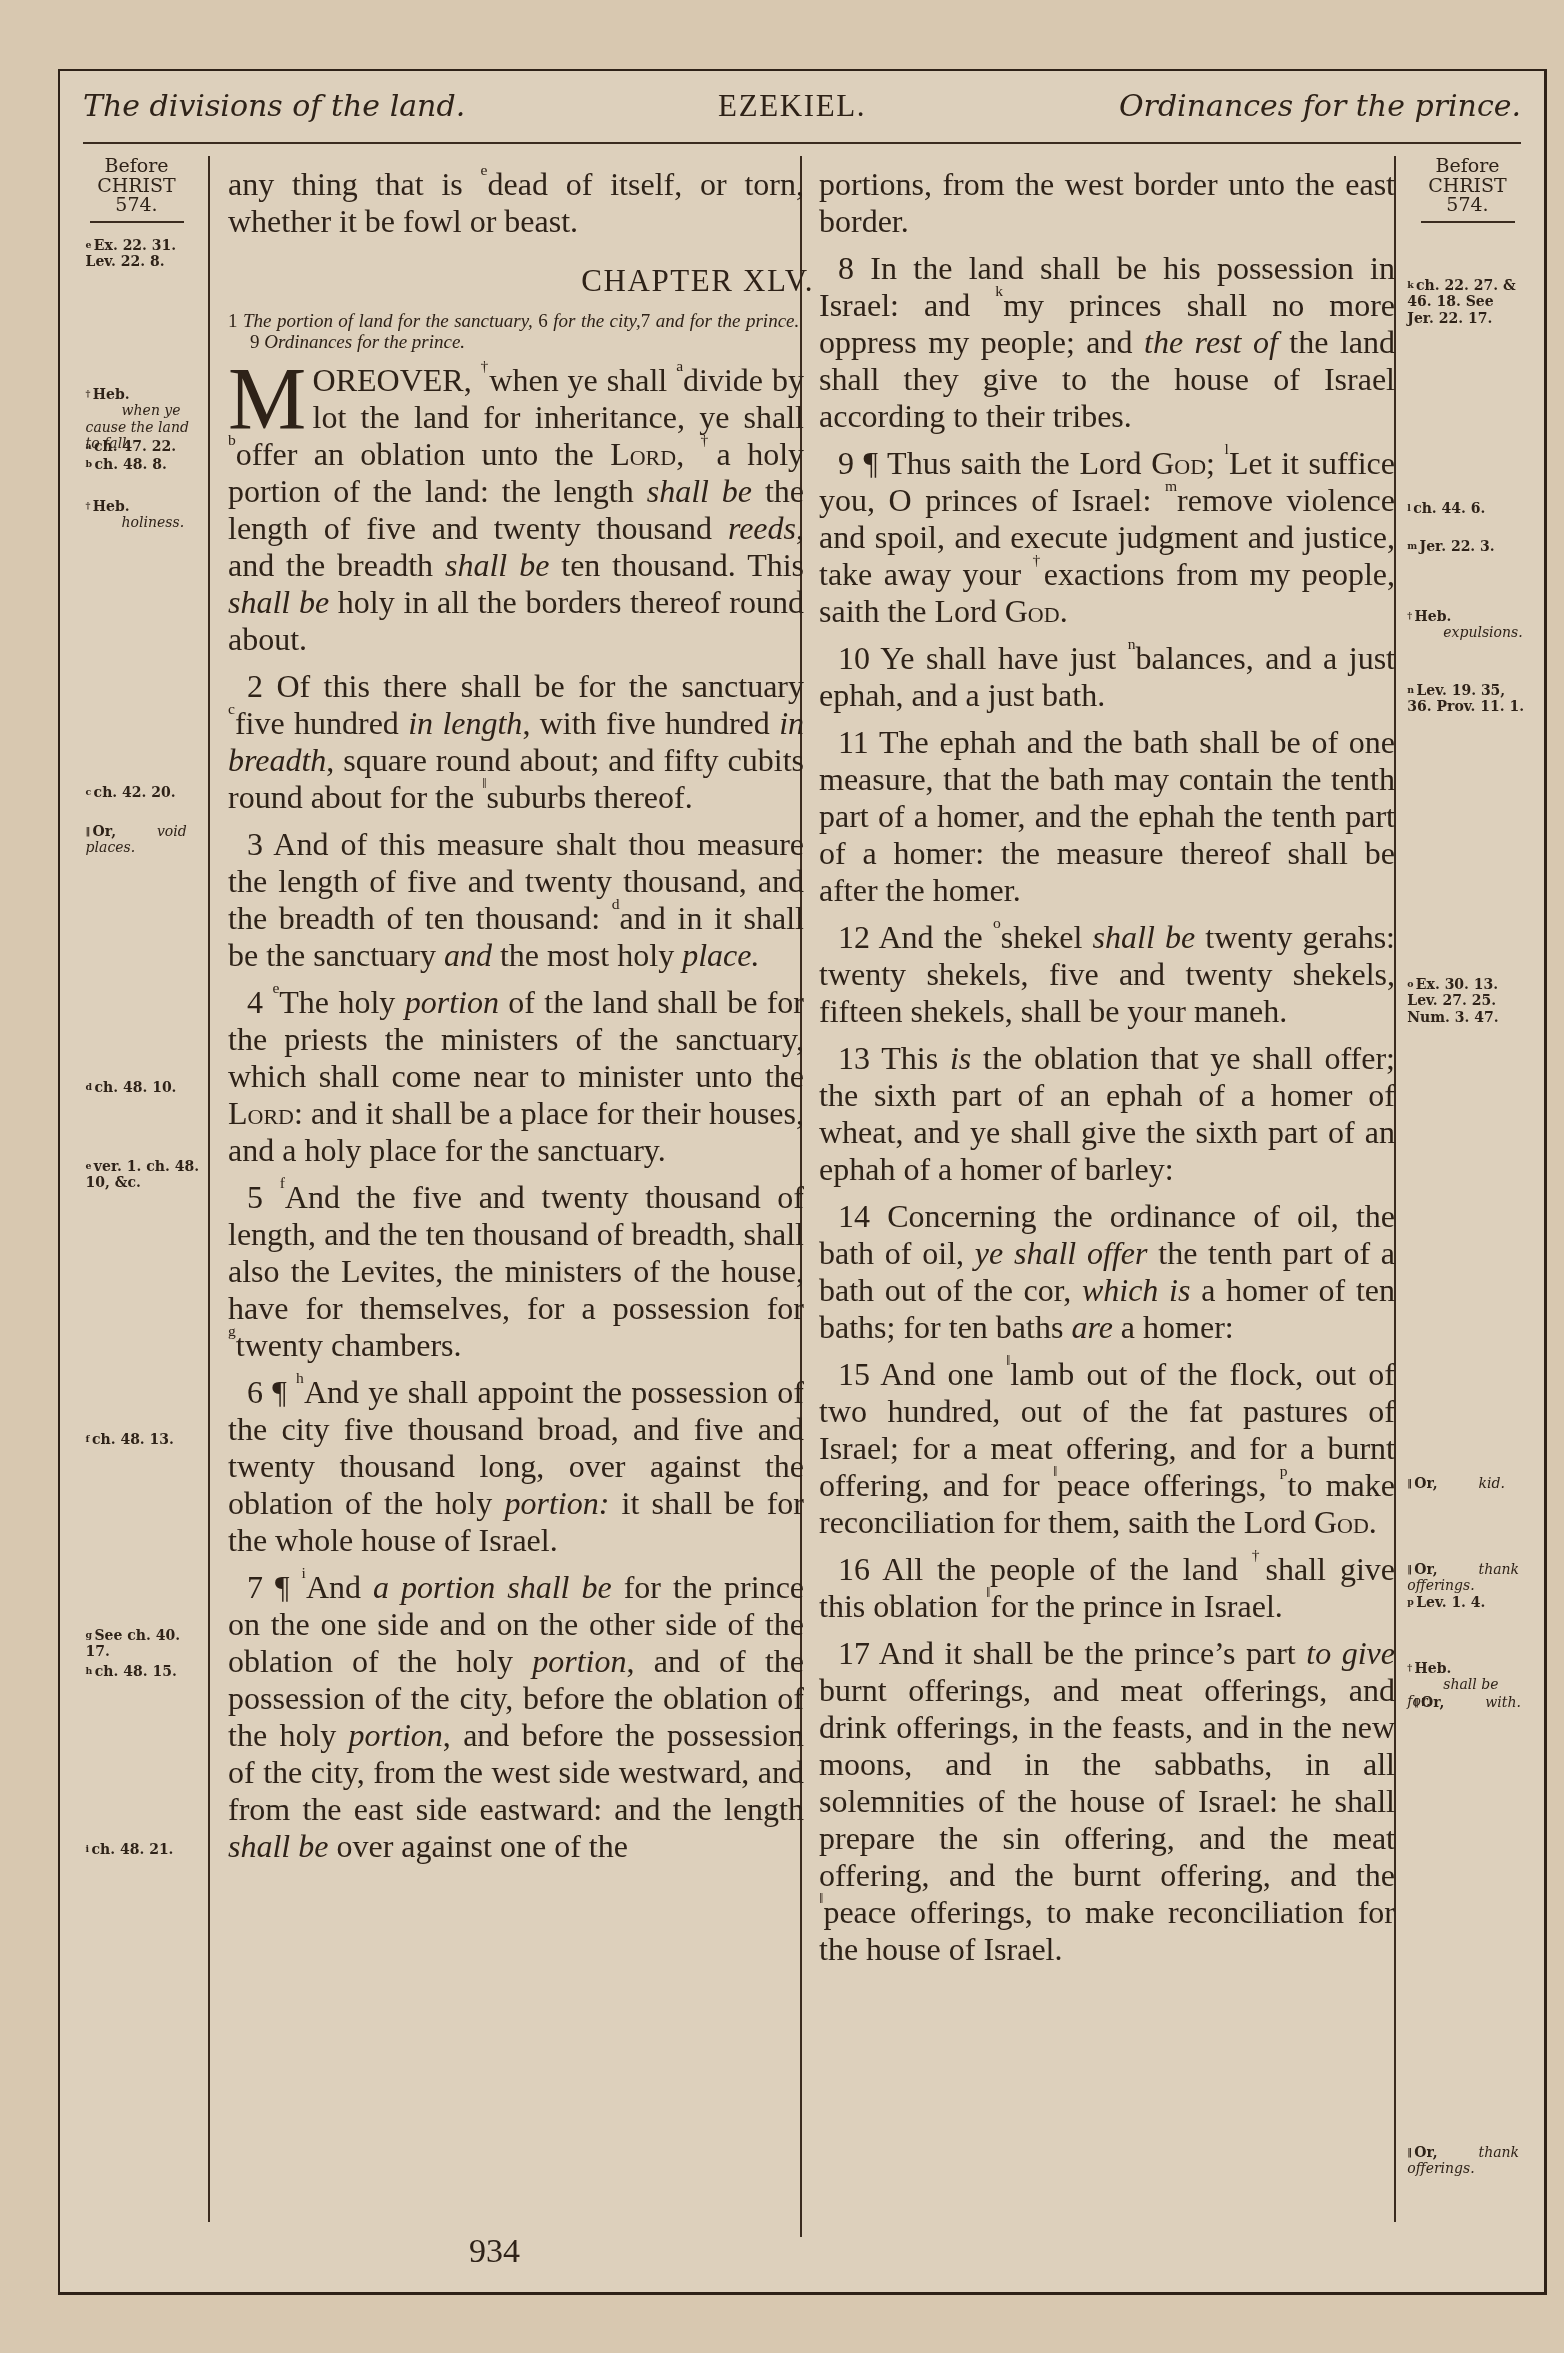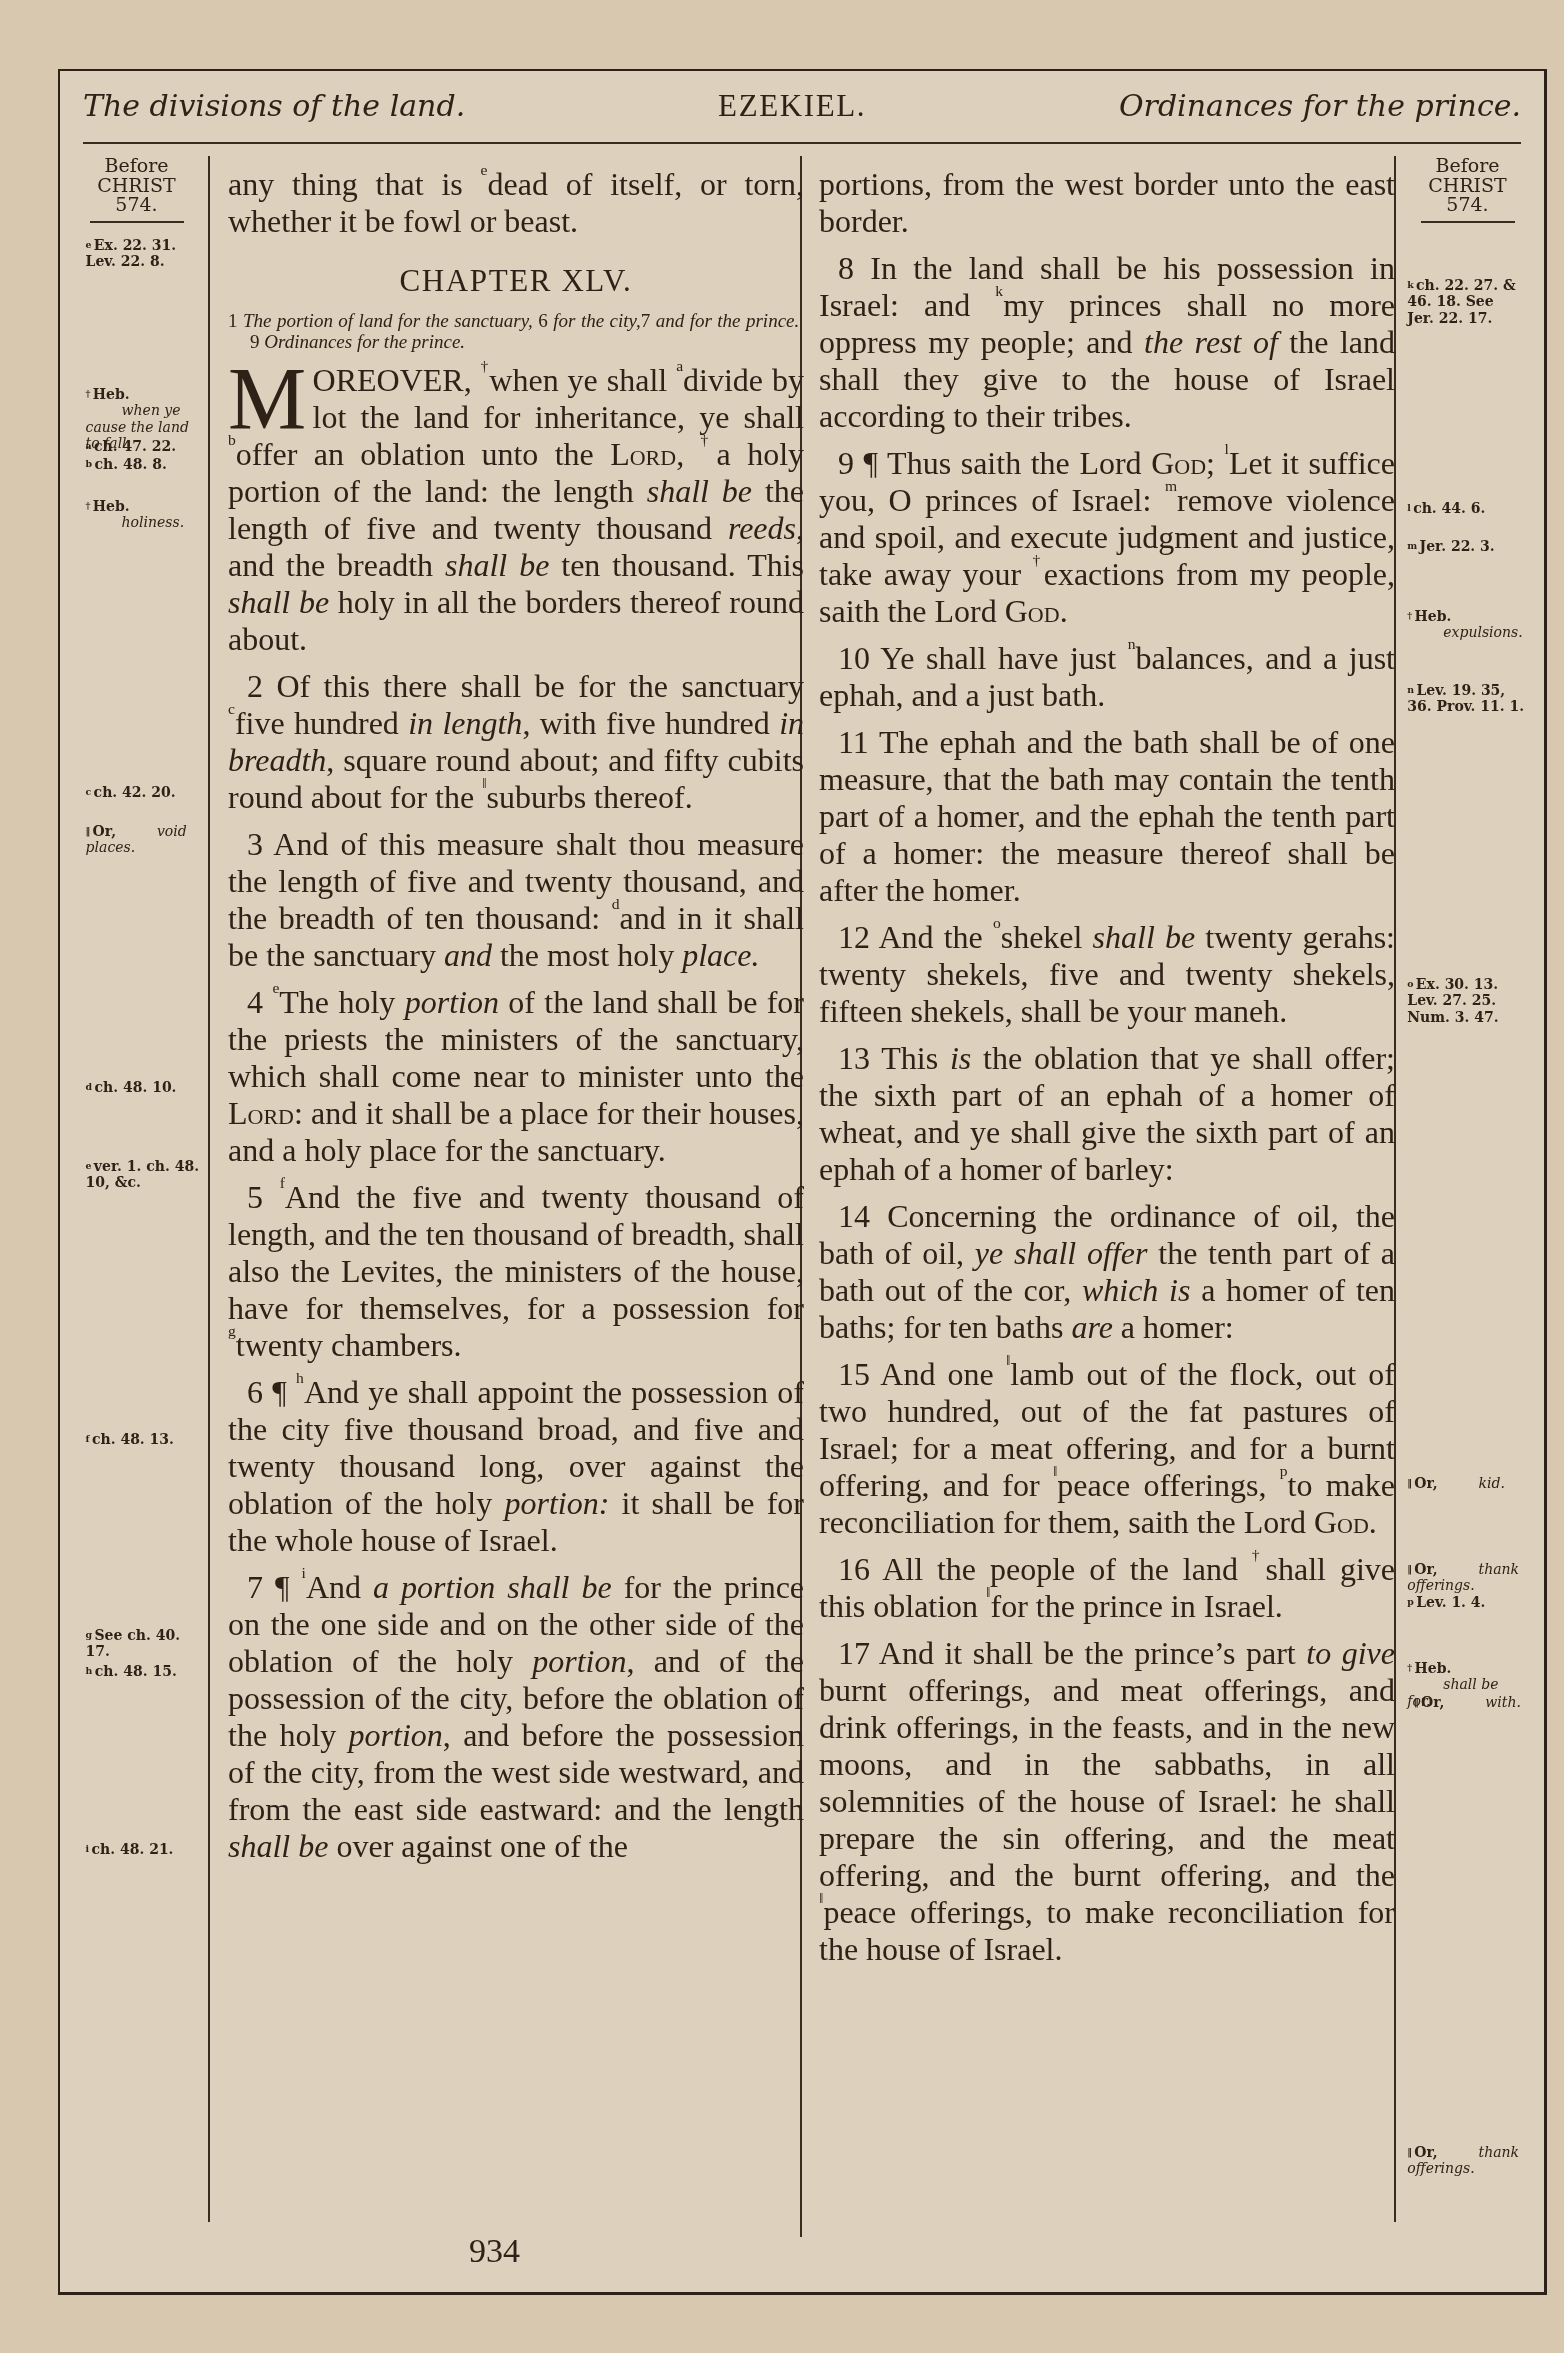--- a/index.html
+++ b/index.html
@@ -43,21 +43,21 @@
     font-family:"Liberation Serif", serif; font-size:32px; line-height:37px;
     text-align:justify;
   }
   .text-col.c1 { left:218px; }
   .text-col.c2 { left:809px; }
   .text-col p { margin:10px; }
   .text-col .v { text-indent:19px; }
   .text-col .cont { text-indent:0; }
   .ref { font-size:15.6px; vertical-align:top; line-height:7.8px; }
   .sc { font-variant:small-caps; }
-  .chapter-title { text-align:center; font-size:31px; letter-spacing:1.6px; margin:22px 0 1px 0; line-height:38px; }
+  .chapter-title { text-align:right; font-size:31px; letter-spacing:1.6px; margin:22px 0 1px 0; line-height:38px; }
   .summary { font-size:19px; line-height:21px; font-style:italic; padding-left:22px; text-indent:-22px; margin-bottom:9.4px; }
   .summary .n { font-style:normal; }
   .dropcap { float:left; font-size:88px; line-height:67px; margin:3.1px 6.3px 0 0; font-family:"Liberation Serif", serif; }
   .page-number {
     position:absolute; left:469px; top:2232px; width:94px; text-align:left;
     font-family:"Liberation Serif", serif; font-size:34px;
   }
 </style>
 </head>
 <body>

